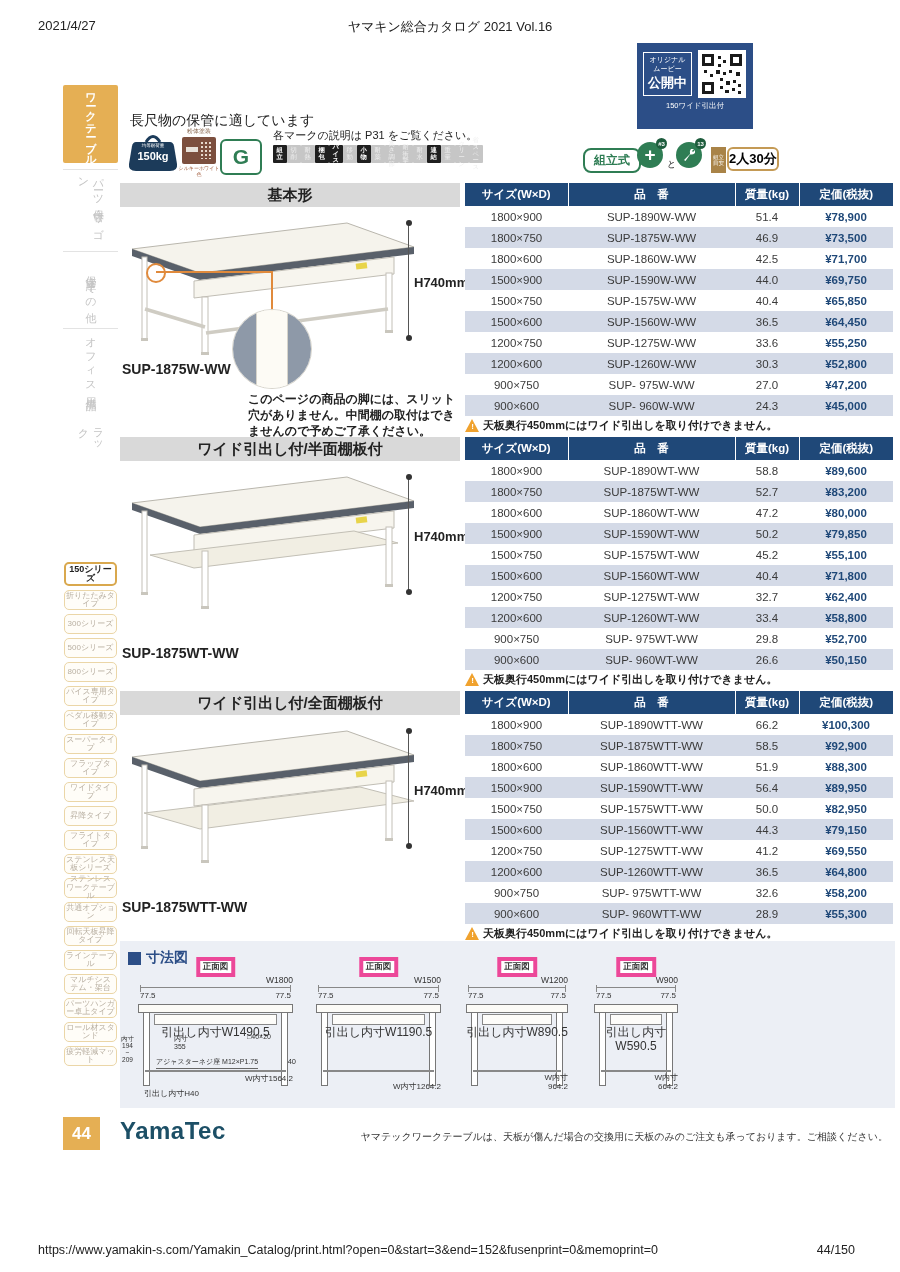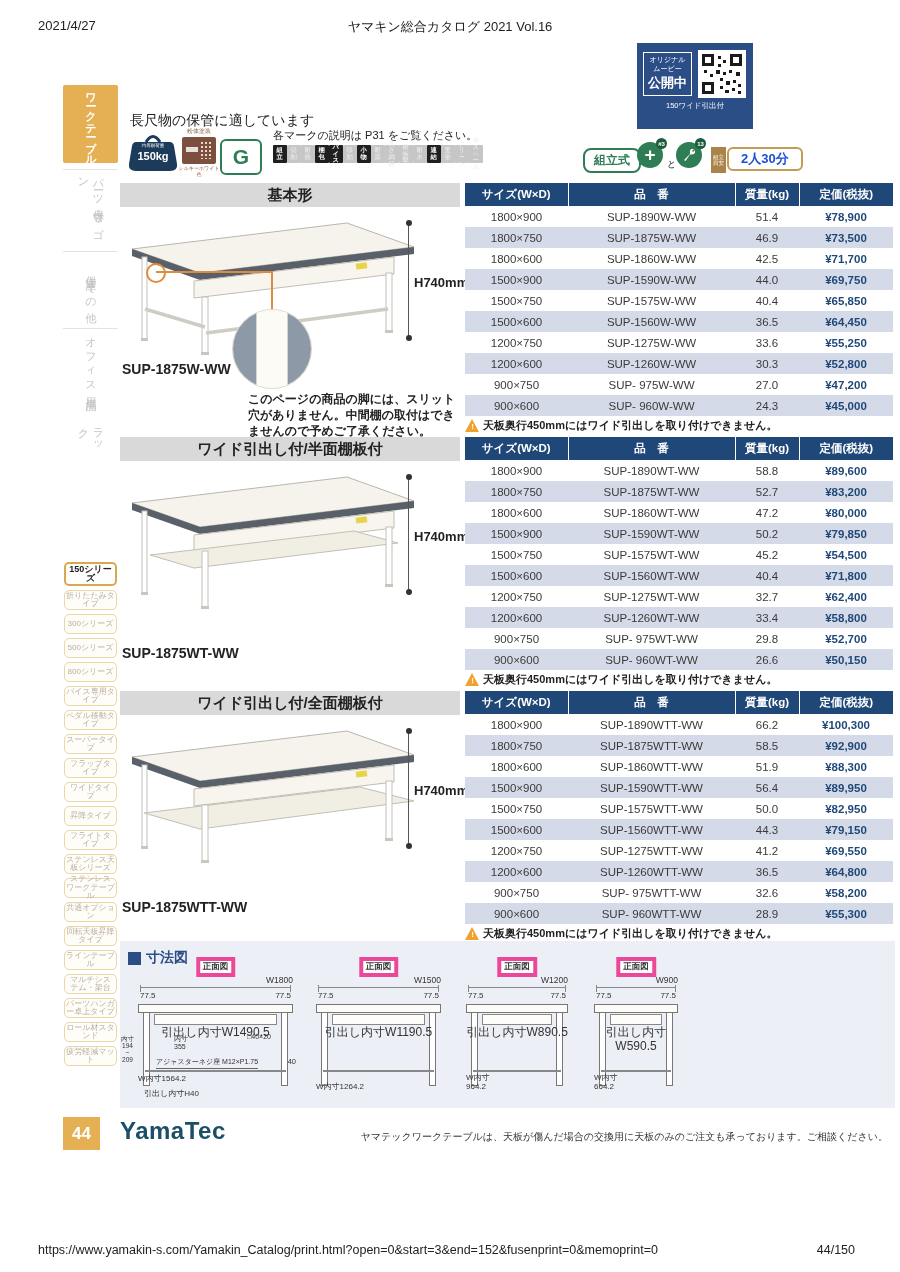--- a/index.html
+++ b/index.html
@@ -64,21 +64,21 @@
   .tool-circle{position:absolute;width:26px;height:26px;border-radius:50%;background:#2F7D54;color:#fff;
         display:flex;align-items:center;justify-content:center;font-size:19px;font-weight:bold;}
   .tool-plus{left:637px;top:142px;}
   .tool-wrench{left:676px;top:142px;font-size:14px;}
   .tool-badge{position:absolute;right:-4px;top:-4px;width:11px;height:11px;border-radius:50%;background:#1d5c3c;color:#fff;
         font-size:6px;display:flex;align-items:center;justify-content:center;font-weight:bold;}
   .and-text{position:absolute;left:667px;top:158px;font-size:9px;color:#222;}
   .time-caption{position:absolute;left:711px;top:147px;width:13px;height:24px;background:#A98347;color:#fff;
         font-size:5.5px;line-height:1.1;display:flex;align-items:center;justify-content:center;text-align:center;word-break:break-all;padding:1px;}
   .time-pill{position:absolute;left:727px;top:147px;border:2px solid #C49A55;border-radius:6px;background:#fff;
-        color:#1d4ed8;font-size:13px;font-weight:bold;padding:1px 12px;}
+        color:#000000;font-size:13px;font-weight:bold;padding:1px 0;}
 
   
   .product-section{position:absolute;left:120px;width:775px;height:250px;}
   .s1{top:183px;} .s2{top:437px;} .s3{top:691px;}
   .sec-left{position:absolute;left:0;top:0;width:340px;height:250px;}
   .sec-heading{width:340px;height:24px;background:#D9D9D9;display:flex;align-items:center;justify-content:center;
         font-size:15px;font-weight:bold;color:#222;}
   .illus{position:absolute;left:2px;top:28px;}
   .hdim{position:absolute;left:288px;top:40px;height:115px;width:52px;}
   .hline{position:absolute;left:0;top:0;bottom:0;width:1px;background:#555;}
@@ -124,21 +124,21 @@
   .wline{position:absolute;top:10px;left:2px;right:2px;border-top:1px solid #888;}
   .wline:before,.wline:after{content:"";position:absolute;top:-3px;width:1px;height:7px;background:#888;}
   .wline:before{left:0;} .wline:after{right:0;}
   .el{top:14px;left:2px;font-size:8px;} .er{top:14px;right:2px;font-size:8px;}
   .slab{position:absolute;top:27px;left:0;right:0;height:7px;border:1px solid #777;background:#fcfbf7;}
   .legl{position:absolute;top:35px;left:5px;width:5px;height:72px;border:1px solid #777;background:#fff;}
   .legr{position:absolute;top:35px;right:5px;width:5px;height:72px;border:1px solid #777;background:#fff;}
   .dband{position:absolute;top:37px;left:16px;right:16px;height:9px;border:1px solid #888;background:#fdfcf9;}
   .dlab{top:49px;left:0;right:0;text-align:center;font-size:12px;white-space:pre-line;line-height:1.15;}
   .crossbar{position:absolute;top:93px;left:7px;right:7px;border-top:2px solid #888;}
-  .blab{bottom:6px;left:0;right:0;text-align:left;font-size:8px;white-space:pre-line;line-height:1.15;margin-top:40px;}
+  .blab{bottom:6px;left:0;right:0;text-align:right;font-size:8px;white-space:pre-line;line-height:1.15;margin-top:40px;}
   .f1 .blab{bottom:14px;}
   .innerd{top:58px;left:36px;font-size:7px;white-space:pre-line;line-height:1.1;}
   .tube{top:56px;right:22px;font-size:7px;}
   .leftn{top:58px;left:-17px;font-size:6.5px;white-space:pre-line;text-align:center;line-height:1.1;}
   .adj{top:80px;left:18px;font-size:7px;border-bottom:1px solid #666;padding-bottom:1px;}
   .forty{top:80px;right:-3px;font-size:7.5px;}
   .dh{bottom:-2px;left:6px;font-size:8px;}
   
   .stop{top:-4px;right:8px;font-size:7px;white-space:pre-line;text-align:center;line-height:1.1;}
   .stl{top:2px;left:0;font-size:6.5px;white-space:pre-line;line-height:1.1;}
@@ -478,21 +478,21 @@
             <tr>
               <td class="c0">1500×900</td>
               <td class="c1">SUP-1590WT-WW</td>
               <td class="c2">50.2</td>
               <td class="c3">¥79,850</td>
             </tr>
             <tr>
               <td class="c0">1500×750</td>
               <td class="c1">SUP-1575WT-WW</td>
               <td class="c2">45.2</td>
-              <td class="c3">¥54,500</td>
+              <td class="c3">¥55,100</td>
             </tr>
             <tr>
               <td class="c0">1500×600</td>
               <td class="c1">SUP-1560WT-WW</td>
               <td class="c2">40.4</td>
               <td class="c3">¥71,800</td>
             </tr>
             <tr>
               <td class="c0">1200×750</td>
               <td class="c1">SUP-1275WT-WW</td>

